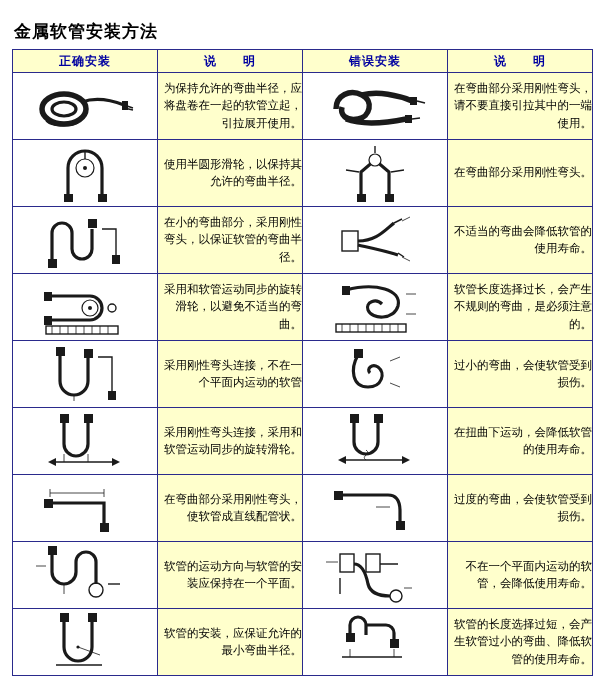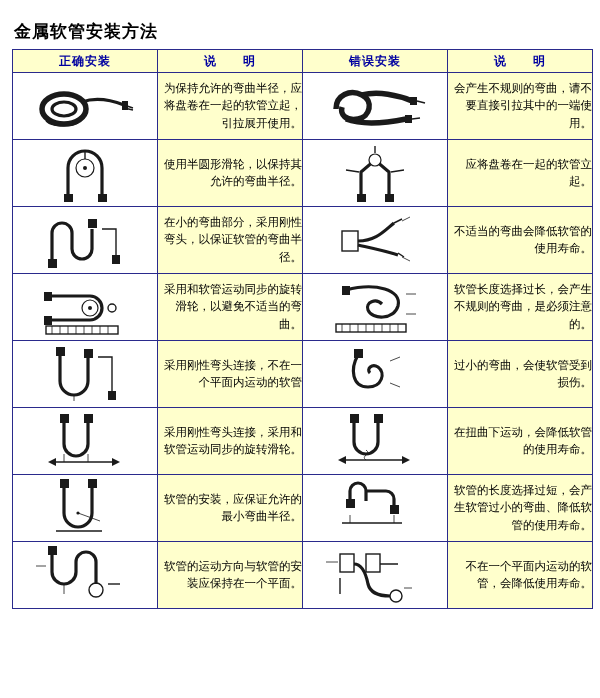--- a/index.html
+++ b/index.html
@@ -109,21 +109,21 @@
           <svg class="fig" viewBox="0 0 138 62">
             <path class="fat" d="M30 34 C30 20 44 14 56 20 C68 26 64 42 52 44 C40 46 34 40 36 32"></path>
             <path class="fat" d="M56 20 C72 16 92 20 106 26"></path>
             <rect x="104" y="22" width="7" height="8" class="blk"></rect>
             <path class="st" d="M111 26 l8 2"></path>
             <path class="fat" d="M40 44 C56 50 80 48 100 44"></path>
             <rect x="99" y="40" width="7" height="8" class="blk"></rect>
             <path class="st" d="M106 44 l8 -1"></path>
           </svg>
         </td>
-        <td class="txt-cell">会产生不规则的弯曲，请不要直接引拉其中的一端使用。</td>
+        <td class="txt-cell">在弯曲部分采用刚性弯头，请不要直接引拉其中的一端使用。</td>
       </tr>
 
       <tr>
         <td class="img-cell">
           <svg class="fig" viewBox="0 0 138 62">
             <path class="th" d="M52 54 L52 26 A17 17 0 0 1 86 26 L86 54"></path>
             <circle cx="69" cy="26" r="9" class="wht"></circle>
             <circle cx="69" cy="26" r="2" class="blk"></circle>
             <rect x="48" y="52" width="9" height="8" class="blk"></rect>
             <rect x="82" y="52" width="9" height="8" class="blk"></rect>
@@ -134,21 +134,21 @@
         <td class="img-cell">
           <svg class="fig" viewBox="0 0 138 62">
             <path class="th" d="M55 54 L55 30 L69 18 L83 30 L83 54"></path>
             <circle cx="69" cy="18" r="6" class="wht"></circle>
             <rect x="51" y="52" width="9" height="8" class="blk"></rect>
             <rect x="79" y="52" width="9" height="8" class="blk"></rect>
             <path class="st" d="M69 4 L69 11"></path>
             <path class="st" d="M40 28 L53 30 M85 30 L98 28"></path>
           </svg>
         </td>
-        <td class="txt-cell">应将盘卷在一起的软管立起。</td>
+        <td class="txt-cell">在弯曲部分采用刚性弯头。</td>
       </tr>
 
       <tr>
         <td class="img-cell">
           <svg class="fig" viewBox="0 0 138 62">
             <path class="th" d="M36 52 L36 24 A10 10 0 0 1 56 24 L56 40 A10 10 0 0 0 76 40 L76 20"></path>
             <rect x="32" y="50" width="9" height="9" class="blk"></rect>
             <rect x="72" y="10" width="9" height="9" class="blk"></rect>
             <path class="st" d="M86 20 L100 20 L100 48"></path>
             <rect x="96" y="46" width="8" height="9" class="blk"></rect>
@@ -235,20 +235,65 @@
             <rect x="68" y="4" width="9" height="9" class="blk"></rect>
             <path class="st" d="M36 50 L100 50"></path>
             <path class="blk" d="M32 50 l8 -4 l0 8 z"></path>
             <path class="blk" d="M104 50 l-8 -4 l0 8 z"></path>
             <path class="hair" d="M60 40 C66 44 54 46 60 50"></path>
           </svg>
         </td>
         <td class="txt-cell">在扭曲下运动，会降低软管的使用寿命。</td>
       </tr>
 
+      <tr>
+        <td class="img-cell">
+          <svg class="fig" viewBox="0 0 138 62">
+            <path class="th" d="M34 26 L88 26 L88 48"></path>
+            <rect x="28" y="22" width="9" height="9" class="blk"></rect>
+            <rect x="84" y="46" width="9" height="9" class="blk"></rect>
+            <path class="hair" d="M34 16 L88 16"></path>
+            <path class="hair" d="M34 12 l0 8 M88 12 l0 8"></path>
+          </svg>
+        </td>
+        <td class="txt-cell">在弯曲部分采用刚性弯头，使软管成直线配管状。</td>
+        <td class="img-cell">
+          <svg class="fig" viewBox="0 0 138 62">
+            <path class="th" d="M34 18 L82 18 C92 18 94 26 94 34 L94 46"></path>
+            <rect x="28" y="14" width="9" height="9" class="blk"></rect>
+            <rect x="90" y="44" width="9" height="9" class="blk"></rect>
+            <path class="hair" d="M70 30 l14 0"></path>
+          </svg>
+        </td>
+        <td class="txt-cell">过度的弯曲，会使软管受到损伤。</td>
+      </tr>
+
+      <tr>
+        <td class="img-cell">
+          <svg class="fig" viewBox="0 0 138 62">
+            <path class="th" d="M36 8 L36 28 A12 12 0 0 0 60 28 L60 18 A10 10 0 0 1 80 18 L80 40"></path>
+            <rect x="32" y="2" width="9" height="9" class="blk"></rect>
+            <circle cx="80" cy="46" r="7" class="st"></circle>
+            <path class="st" d="M92 40 L104 40"></path>
+            <path class="hair" d="M48 40 l0 10 M20 22 l10 0"></path>
+          </svg>
+        </td>
+        <td class="txt-cell">软管的运动方向与软管的安装应保持在一个平面。</td>
+        <td class="img-cell">
+          <svg class="fig" viewBox="0 0 138 62">
+            <rect x="34" y="10" width="14" height="18" class="st"></rect>
+            <rect x="60" y="10" width="14" height="18" class="st"></rect>
+            <path class="th" d="M48 20 C56 20 60 30 62 40 C64 48 72 52 84 52"></path>
+            <circle cx="90" cy="52" r="6" class="st"></circle>
+            <path class="st" d="M34 34 L34 50 M74 20 L92 20"></path>
+            <path class="hair" d="M20 18 l12 0 M98 44 l8 0"></path>
+          </svg>
+        </td>
+        <td class="txt-cell">不在一个平面内运动的软管，会降低使用寿命。</td>
+      </tr>
 
       <tr>
         <td class="img-cell">
           <svg class="fig" viewBox="0 0 138 62">
             <path class="th" d="M48 8 L48 36 A14 14 0 0 0 76 36 L76 8"></path>
             <rect x="44" y="2" width="9" height="9" class="blk"></rect>
             <rect x="72" y="2" width="9" height="9" class="blk"></rect>
             <path class="hair" d="M62 36 L84 44"></path>
             <circle cx="62" cy="36" r="1.6" class="blk"></circle>
             <path class="st" d="M40 54 L86 54"></path>
@@ -261,39 +306,15 @@
             <path class="th" d="M60 14 L80 14 A8 8 0 0 1 88 22 L88 30"></path>
             <rect x="40" y="22" width="9" height="9" class="blk"></rect>
             <rect x="84" y="28" width="9" height="9" class="blk"></rect>
             <path class="st" d="M36 46 L96 46"></path>
             <path class="hair" d="M44 38 l0 8 M88 38 l0 8"></path>
           </svg>
         </td>
         <td class="txt-cell">软管的长度选择过短，会产生软管过小的弯曲、降低软管的使用寿命。</td>
       </tr>
 
-      <tr>
-        <td class="img-cell">
-          <svg class="fig" viewBox="0 0 138 62">
-            <path class="th" d="M36 8 L36 28 A12 12 0 0 0 60 28 L60 18 A10 10 0 0 1 80 18 L80 40"></path>
-            <rect x="32" y="2" width="9" height="9" class="blk"></rect>
-            <circle cx="80" cy="46" r="7" class="st"></circle>
-            <path class="st" d="M92 40 L104 40"></path>
-            <path class="hair" d="M48 40 l0 10 M20 22 l10 0"></path>
-          </svg>
-        </td>
-        <td class="txt-cell">软管的运动方向与软管的安装应保持在一个平面。</td>
-        <td class="img-cell">
-          <svg class="fig" viewBox="0 0 138 62">
-            <rect x="34" y="10" width="14" height="18" class="st"></rect>
-            <rect x="60" y="10" width="14" height="18" class="st"></rect>
-            <path class="th" d="M48 20 C56 20 60 30 62 40 C64 48 72 52 84 52"></path>
-            <circle cx="90" cy="52" r="6" class="st"></circle>
-            <path class="st" d="M34 34 L34 50 M74 20 L92 20"></path>
-            <path class="hair" d="M20 18 l12 0 M98 44 l8 0"></path>
-          </svg>
-        </td>
-        <td class="txt-cell">不在一个平面内运动的软管，会降低使用寿命。</td>
-      </tr>
-
     </tbody>
   </table>
 </div>
 
 </body></html>

